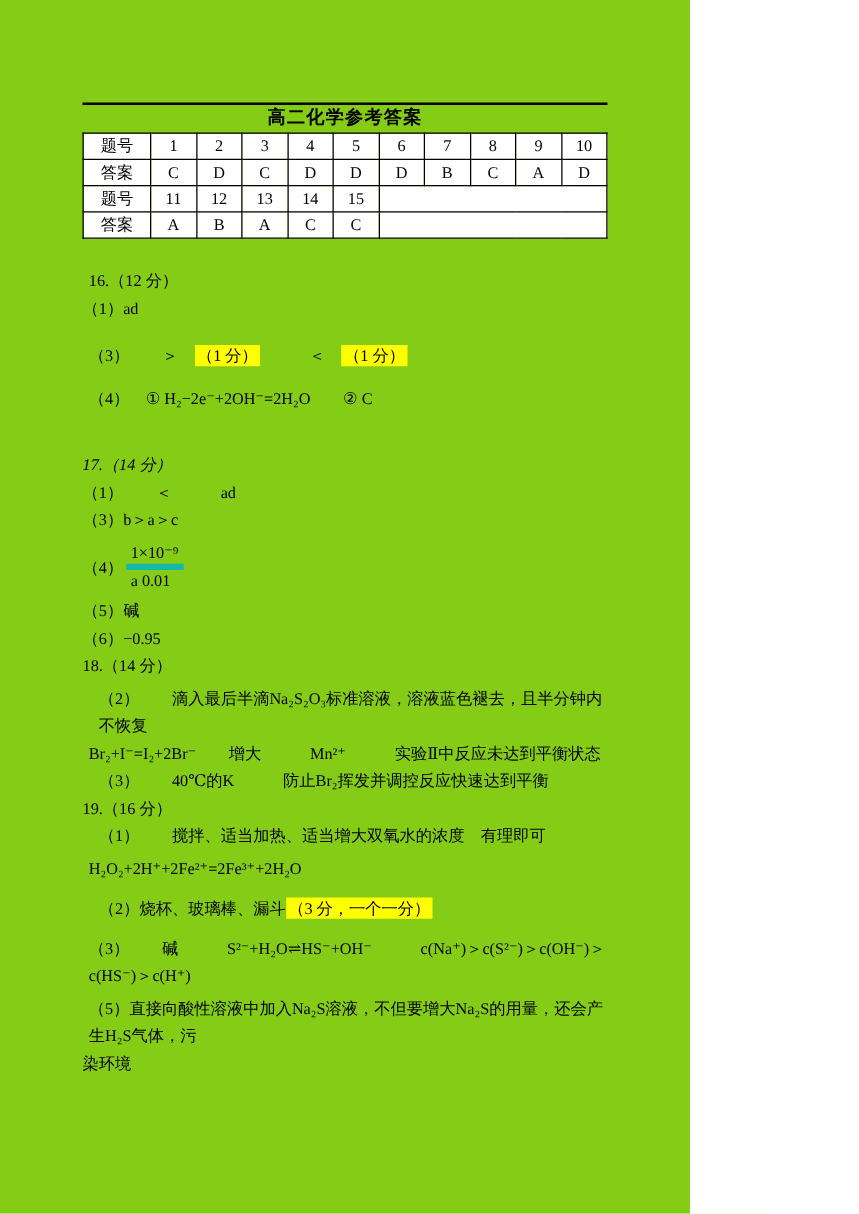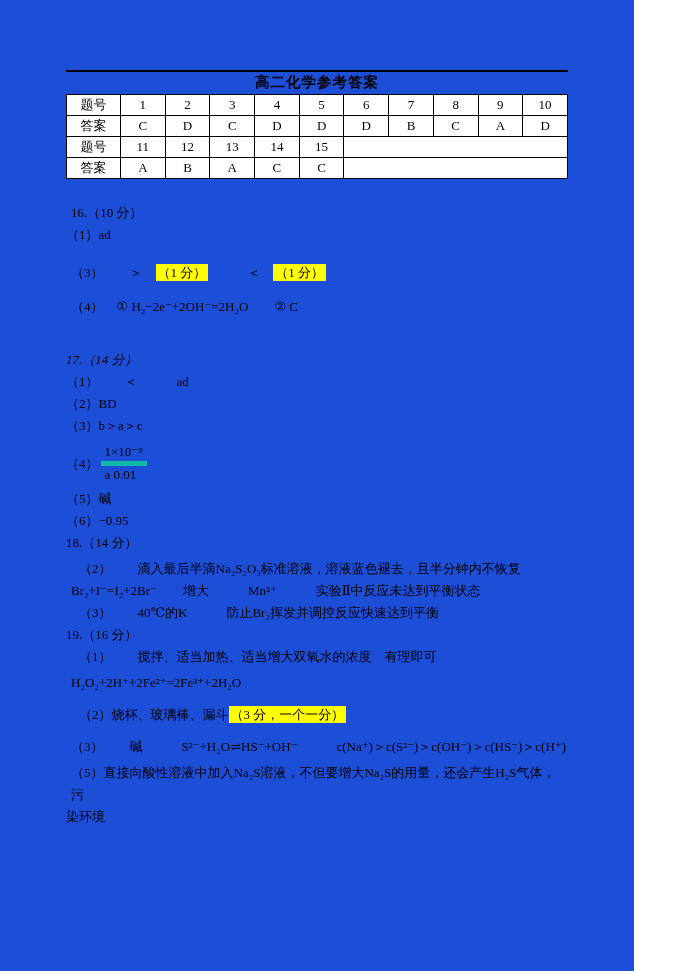--- a/index.html
+++ b/index.html
@@ -2,21 +2,21 @@
 <html><head>
 <meta charset="utf-8">
 <style>
   * { margin:0; padding:0; box-sizing:border-box; }
   html,body { background:#ffffff; }
   body {
     width:687px; height:971px;
     font-family:"Liberation Serif","DejaVu Serif","DejaVu Sans",serif;
     color:#000;
   }
-  .page { position:relative; width:634px; height:971px; background:#1d4ed8; padding:0 66px; overflow:hidden; }
+  .page { position:relative; width:552px; height:971px; background:#84cc16; padding:12px 66px; overflow:hidden; }
   .top-rule { margin-top:70px; border-top:2px solid #000; }
   .doc-title { text-align:center; font-weight:bold; font-size:14.5px; line-height:20px; letter-spacing:1px; }
   table.ans-table { width:100%; border-collapse:collapse; table-layout:fixed; margin-top:2px; font-size:13px; }
   table.ans-table td { border:1px solid #000; height:21px; text-align:center; vertical-align:middle; background:#fff;margin-top:18px; }
   col.c0 { width:54px; }
   .content { margin-top:23px; font-size:13px; }
   .line { white-space:pre-wrap; line-height:22px; min-height:22px; }
   .ind-s { padding-left:5px; }
   .ind { padding-left:13px; }
   .mt-3 { margin-top:16px; }
@@ -88,28 +88,27 @@
         <td>A</td>
         <td>C</td>
         <td>C</td>
         <td colspan="5"></td>
       </tr>
     </tbody>
   </table>
 
   <div class="content">
 
-    <div class="line ind-s">16.（10 分）</div>
+    <div class="line ind-s">16.（12 分）</div>
     <div class="line">（1）ad</div>
     <div class="line ind-s mt-3"><span>（3）　　＞　</span><span class="hl">（1 分）</span><span>　　　＜　</span><span class="hl">（1 分）</span></div>
     <div class="line ind-s mt-4">（4）　① H₂−2e⁻+2OH⁻=2H₂O　　② C</div>
 
     <div class="line mt-sec">17.（14 分）</div>
     <div class="line">（1）　　＜　　　ad</div>
-    <div class="line">（2）BD</div>
     <div class="line">（3）b＞a＞c</div>
     <div class="line frac-line">
       <span>（4）</span><span class="frac"><span class="num">1×10⁻⁹</span><span class="den">a 0.01</span></span>
     </div>
     <div class="line mt-xs">（5）碱</div>
     <div class="line">（6）−0.95</div>
 
     <div class="line">18.（14 分）</div>
     <div class="line ind mt-xs">（2）　　滴入最后半滴Na₂S₂O₃标准溶液，溶液蓝色褪去，且半分钟内不恢复</div>
     <div class="line ind-s">Br₂+I⁻=I₂+2Br⁻　　增大　　　Mn²⁺　　　实验Ⅱ中反应未达到平衡状态</div>

